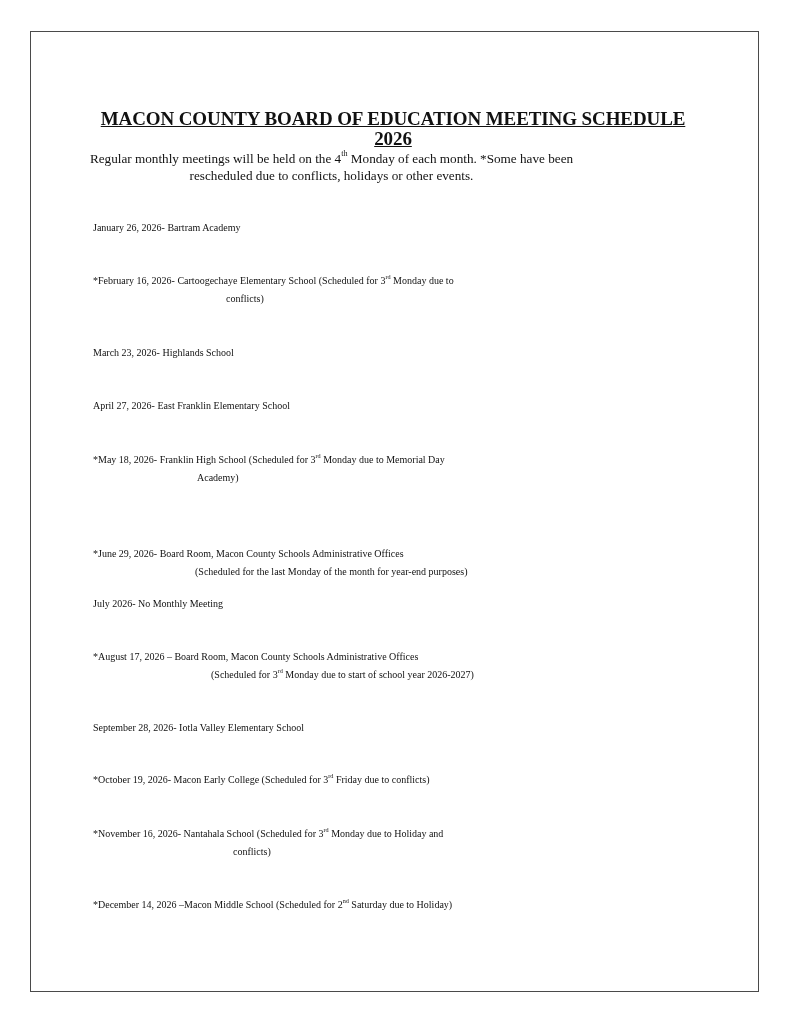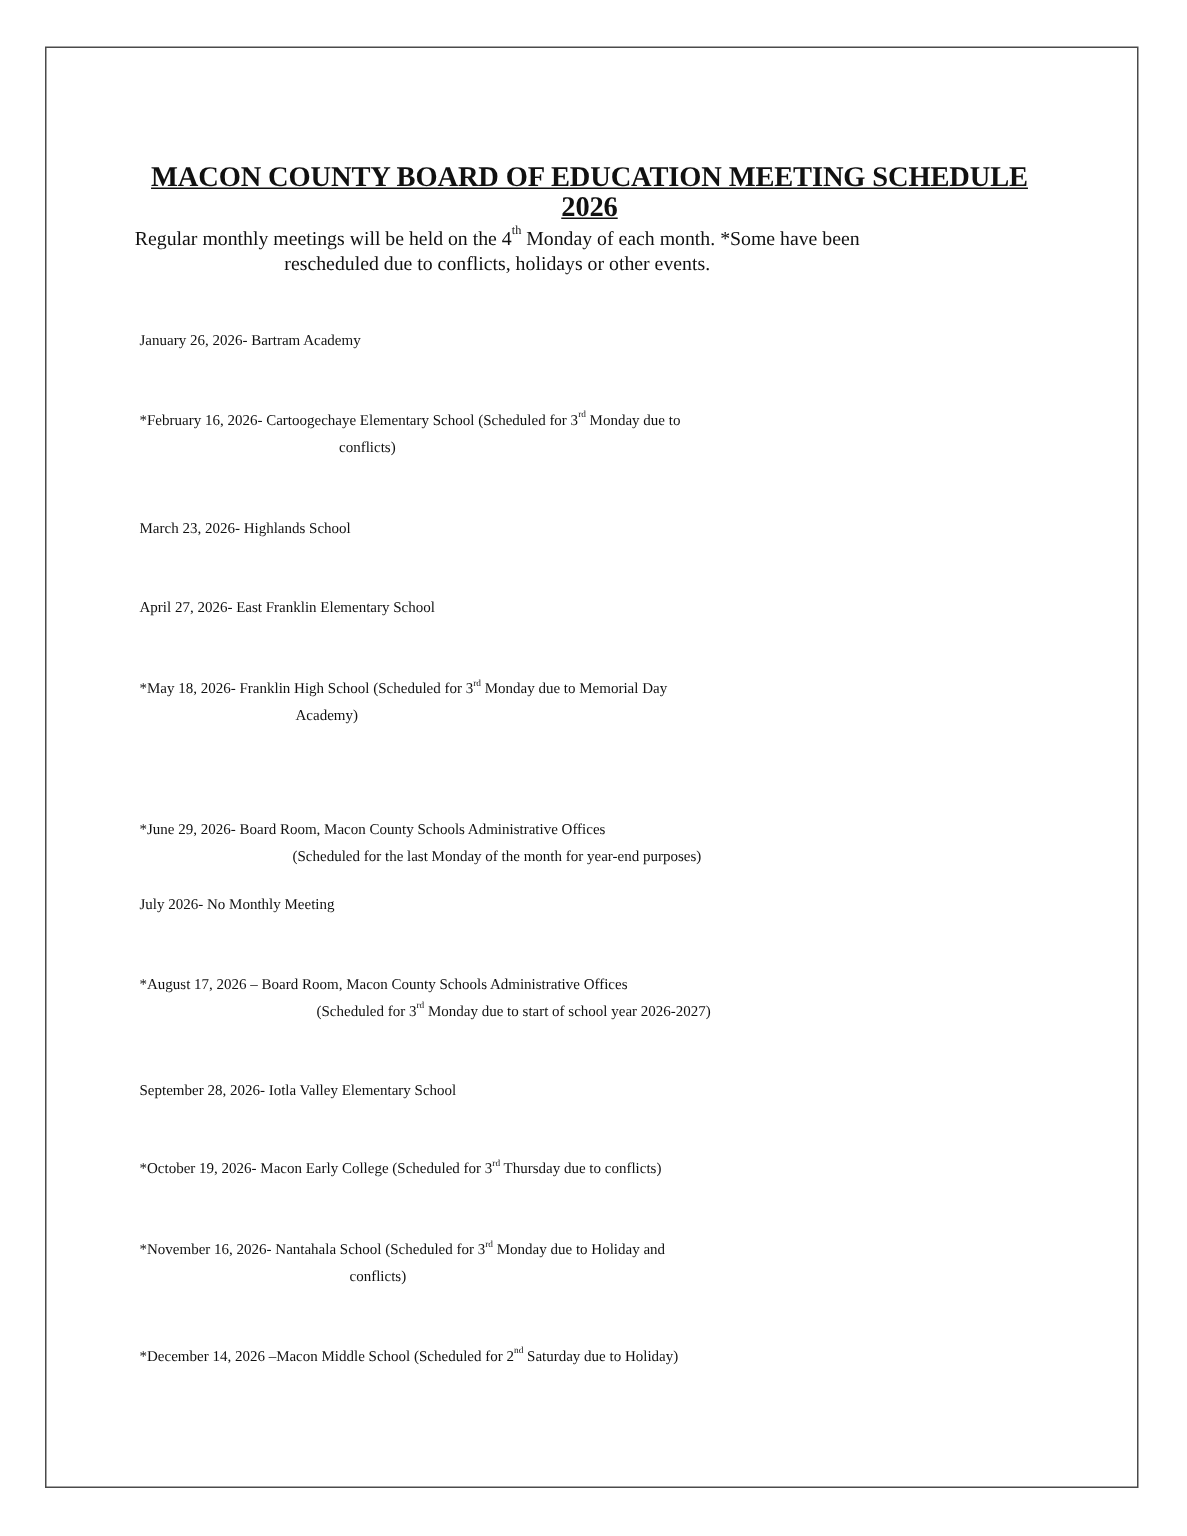--- a/index.html
+++ b/index.html
@@ -110,21 +110,21 @@
 <div class="entry" style="top:648px;">
   <span>*August 17, 2026 – Board Room, Macon County Schools Administrative Offices</span>
   <span class="line2" style="padding-left:118px;"><span>(Scheduled for 3</span><sup>rd</sup><span> Monday due to start of school year 2026-2027)</span></span>
 </div>
 
 <div class="entry" style="top:719px;">
   <span>September 28, 2026- Iotla Valley Elementary School</span>
 </div>
 
 <div class="entry" style="top:771px;">
-  <span>*October 19, 2026- Macon Early College (Scheduled for 3</span><sup>rd</sup><span> Thursday due to conflicts)</span>
+  <span>*October 19, 2026- Macon Early College (Scheduled for 3</span><sup>rd</sup><span> Friday due to conflicts)</span>
 </div>
 
 <div class="entry" style="top:825px;">
   <span>*November 16, 2026- Nantahala School (Scheduled for 3</span><sup>rd</sup><span> Monday due to Holiday and</span>
   <span class="line2" style="padding-left:140px;">conflicts)</span>
 </div>
 
 <div class="entry" style="top:896px;">
   <span>*December 14, 2026 –Macon Middle School (Scheduled for 2</span><sup>nd</sup><span> Saturday due to Holiday)</span>
 </div>

